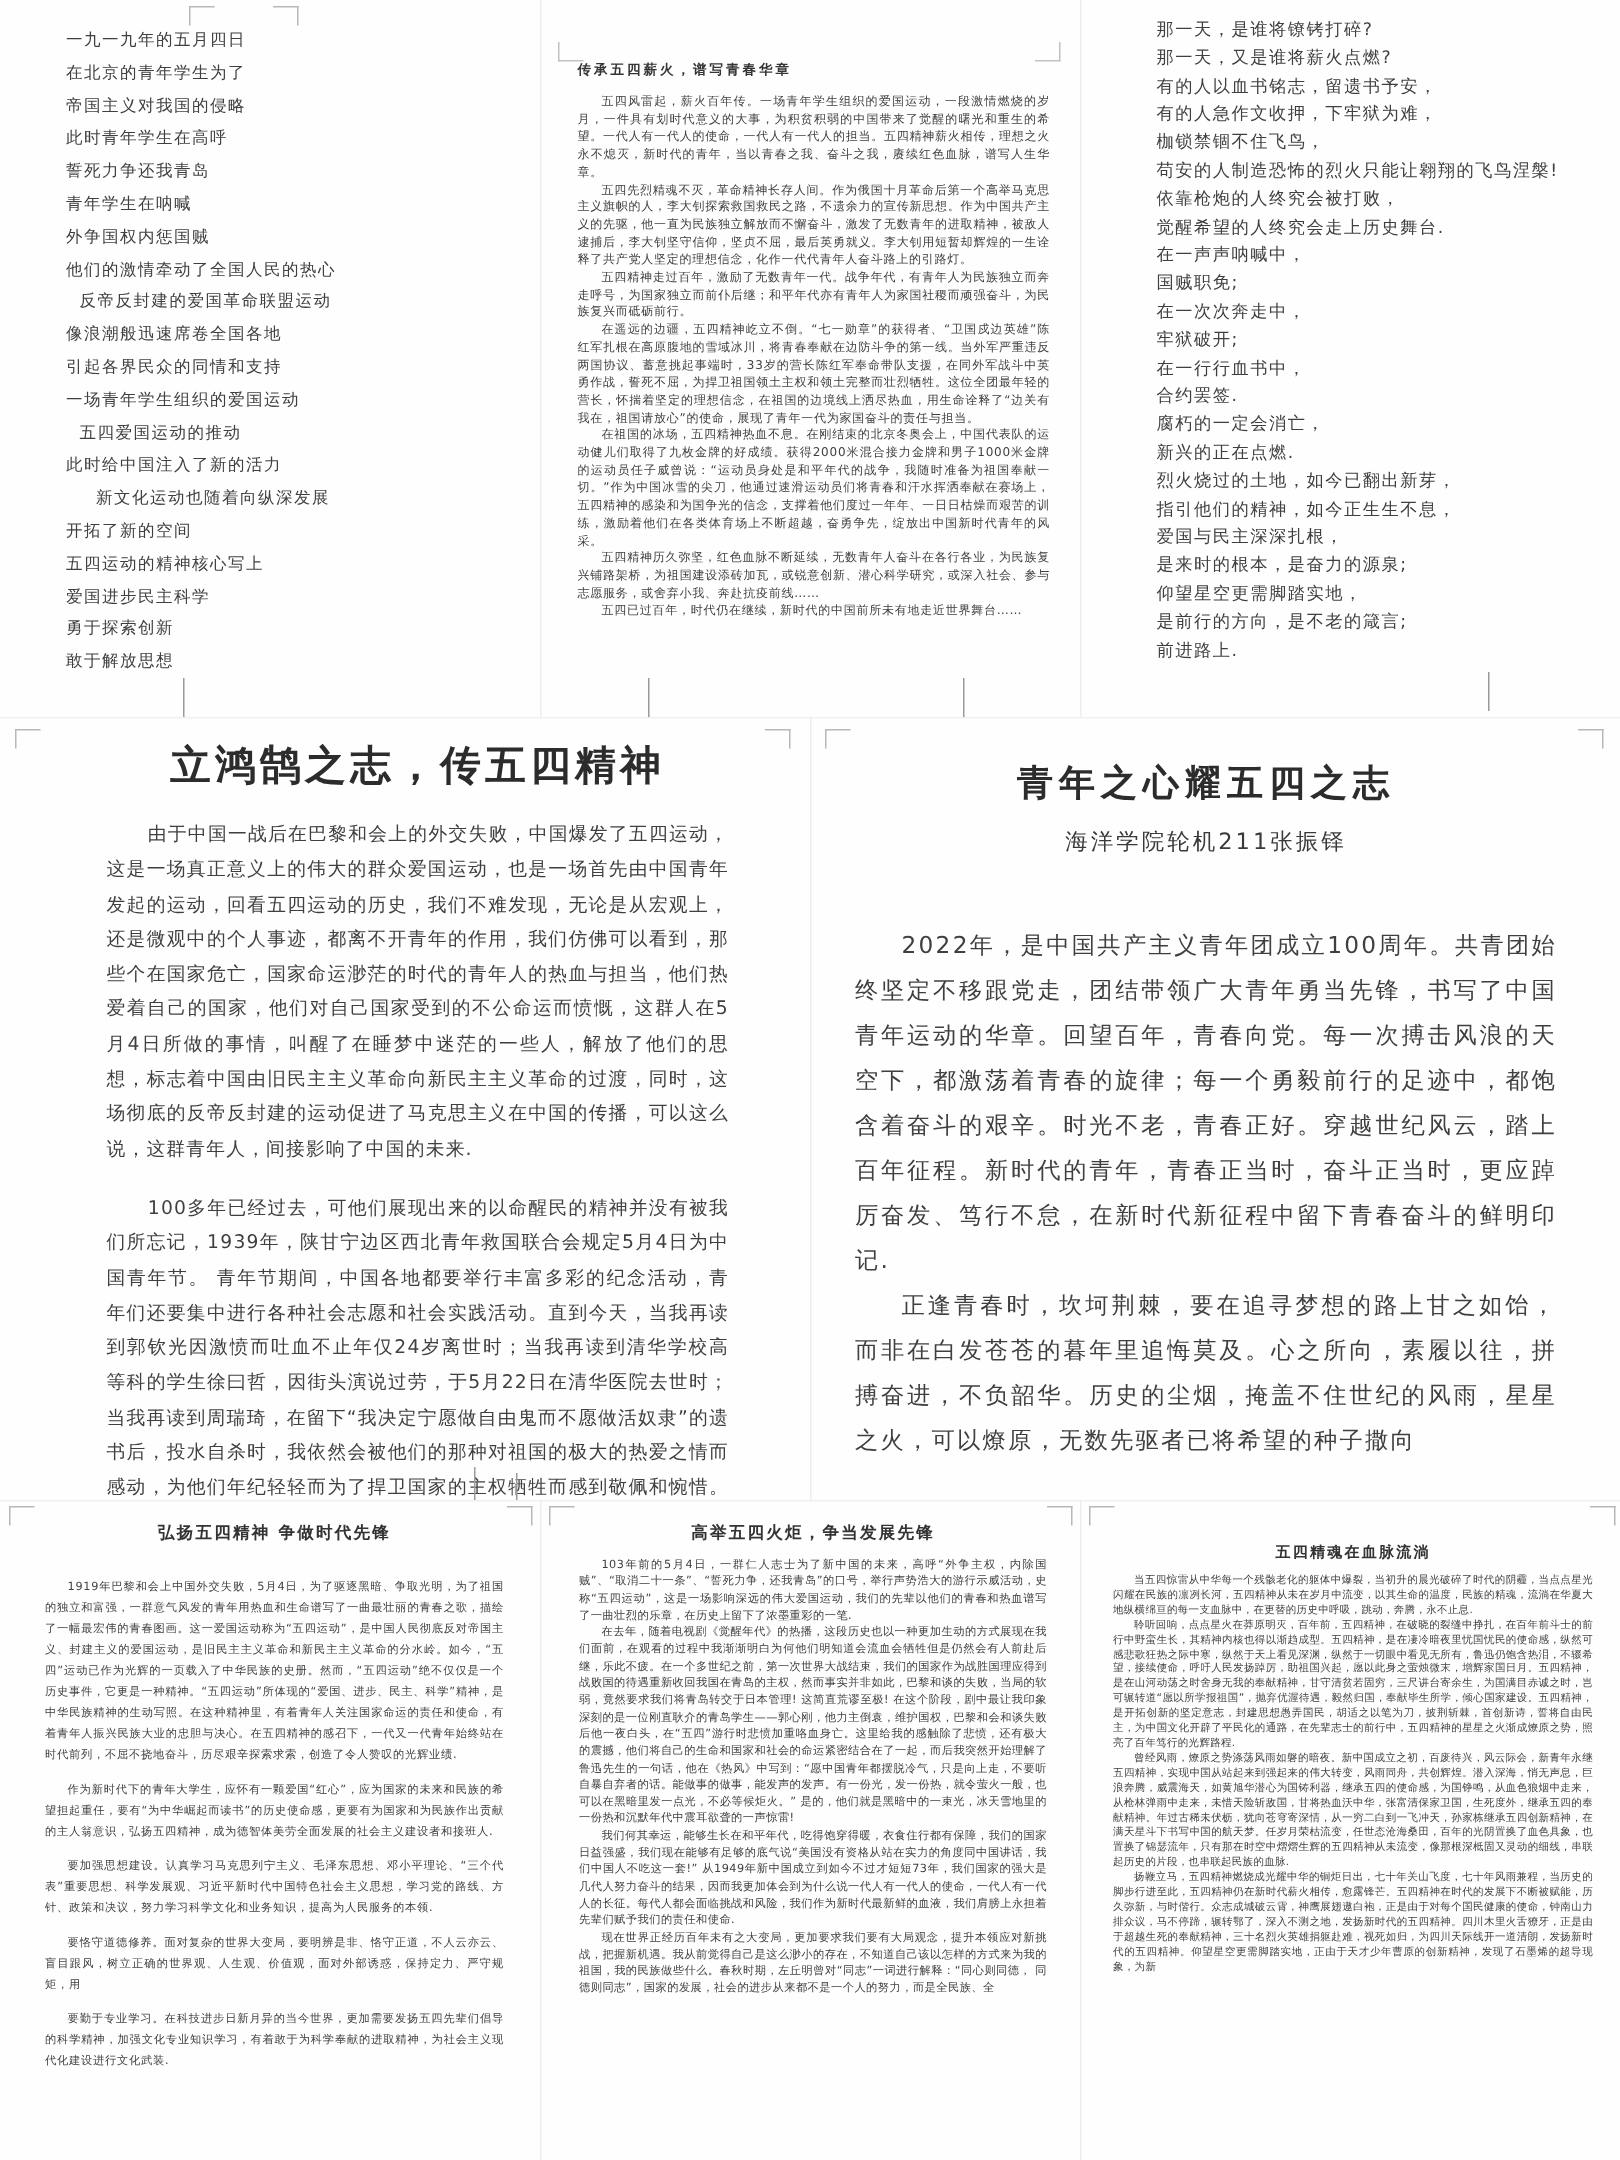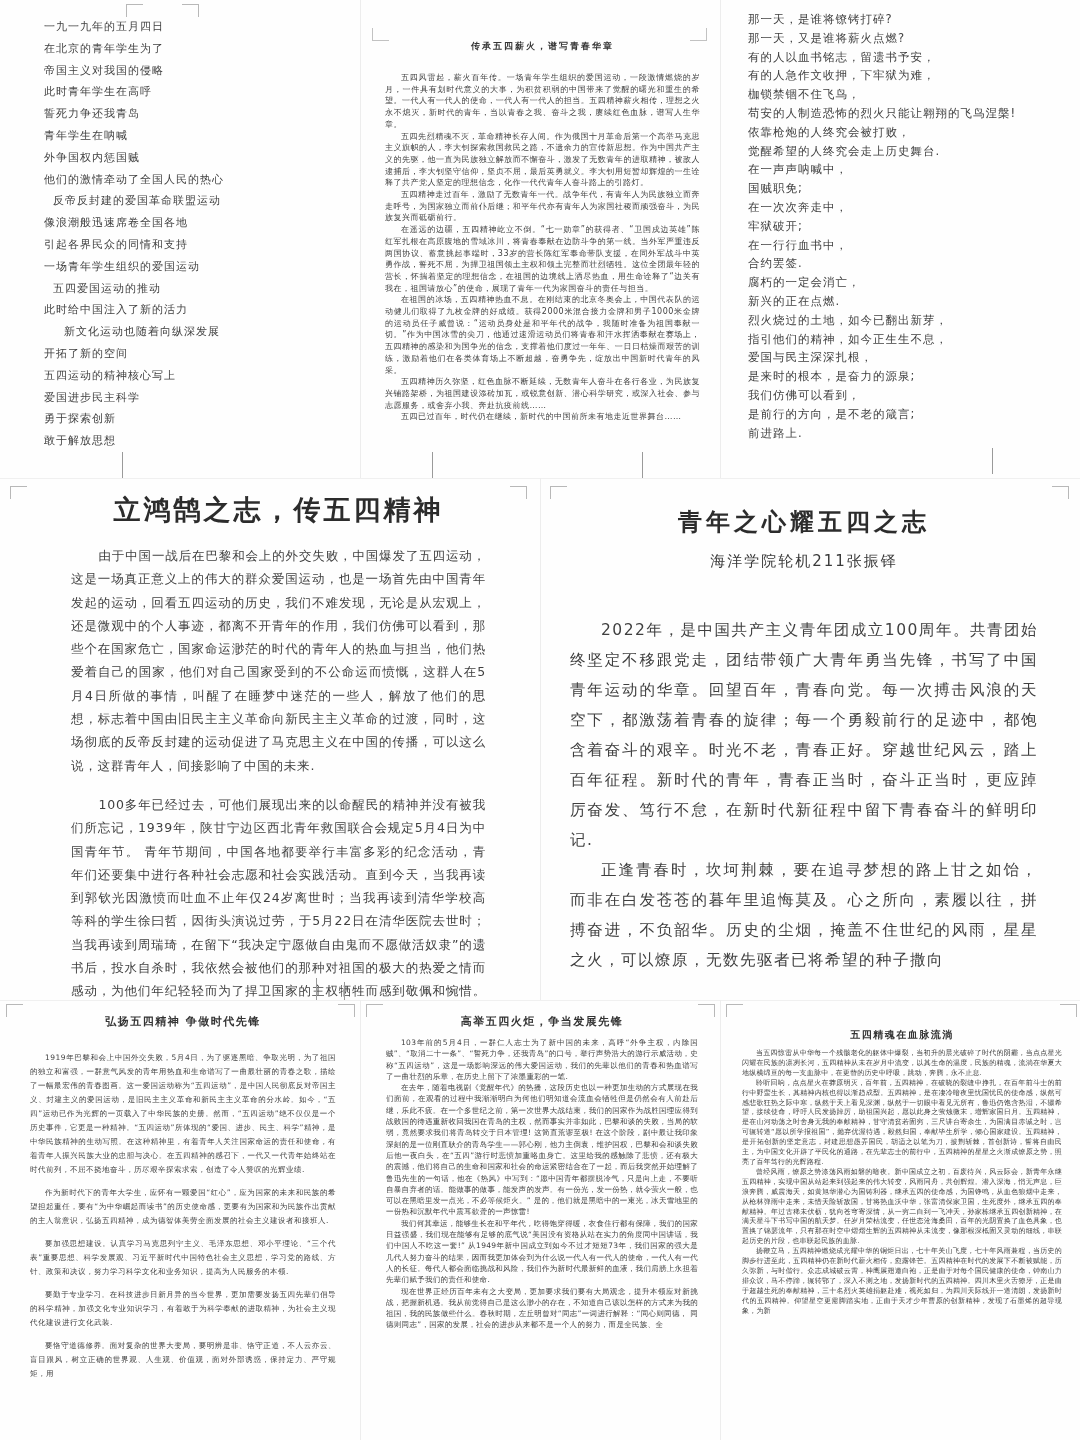--- a/index.html
+++ b/index.html
@@ -23,25 +23,25 @@
 
   .poem .pline{white-space:nowrap;}
 
   
   .p1 .poem{padding:16px 0 0 44px;font-size:11px;line-height:21.8px;letter-spacing:1px;}
   .p1 .pline:nth-child(9),.p1 .pline:nth-child(13){padding-left:9px;}
   .p1 .pline:nth-child(15){padding-left:20px;}
 
   
   .p2 .inner{padding:40px 20px 0 25px;}
-  .p2 .title{text-align:center;font-size:9px;font-weight:bold;letter-spacing:2px;margin-bottom:19px;color:#353535;}
+  .p2 .title{text-align:left;font-size:9px;font-weight:bold;letter-spacing:2px;margin-bottom:9px;color:#353535;}
   .p2 .para{margin:0;font-size:8px;line-height:11.7px;text-align:justify;text-indent:2em;letter-spacing:.5px;}
 
   
-  .p3 .poem{padding:10px 0 0 28px;font-size:11.5px;line-height:18.8px;letter-spacing:1px;}
+  .p3 .poem{padding:10px 0 0 28px;font-size:11.5px;line-height:18.8px;letter-spacing:1px;margin-left:23px;}
 
   
   .p4 .inner{padding:14px 38px 0 55px;}
   .p4 .title{text-align:center;font-size:27px;font-weight:bold;letter-spacing:3px;color:#2c2c2c;margin-bottom:14px;}
   .p4 .para{margin:16px;font-size:12.5px;line-height:23.3px;text-align:justify;text-indent:2.2em;letter-spacing:.8px;}
 
   
   .p5 .inner{padding:28px 42px 0 30px;}
   .p5 .title{text-align:center;font-size:24px;font-weight:bold;letter-spacing:4px;color:#2c2c2c;}
   .p5 .subtitle{text-align:center;font-size:15px;margin-top:14px;letter-spacing:2px;color:#3a3a3a;}
@@ -130,21 +130,21 @@
         <div class="pline">在一次次奔走中，</div>
         <div class="pline">牢狱破开;</div>
         <div class="pline">在一行行血书中，</div>
         <div class="pline">合约罢签.</div>
         <div class="pline">腐朽的一定会消亡，</div>
         <div class="pline">新兴的正在点燃.</div>
         <div class="pline">烈火烧过的土地，如今已翻出新芽，</div>
         <div class="pline">指引他们的精神，如今正生生不息，</div>
         <div class="pline">爱国与民主深深扎根，</div>
         <div class="pline">是来时的根本，是奋力的源泉;</div>
-        <div class="pline">我们仿佛可以看到，</div>
+        <div class="pline">仰望星空更需脚踏实地，</div>
         <div class="pline">是前行的方向，是不老的箴言;</div>
         <div class="pline">前进路上.</div>
       </div>
     <span class="tick-v" style="left:272px;top:448px;"></span>
   </div>
 
   <div class="page p4" style="left:0;top:478px;width:540px;height:522px;">
     <span class="cm tl" style="left:10px;top:8px;"></span>
     <span class="cm tr" style="left:510px;top:8px;"></span>
     <div class="inner">
@@ -173,22 +173,22 @@
 
   <div class="page p6" style="left:0;top:1000px;width:360px;height:440px;">
     <span class="cm tl" style="left:6px;top:4px;"></span>
     <span class="cm tr" style="left:338px;top:4px;"></span>
     <div class="inner">
       <div class="title">弘扬五四精神 争做时代先锋</div>
       <div class="body">
           <p class="para">1919年巴黎和会上中国外交失败，5月4日，为了驱逐黑暗、争取光明，为了祖国的独立和富强，一群意气风发的青年用热血和生命谱写了一曲最壮丽的青春之歌，描绘了一幅最宏伟的青春图画。这一爱国运动称为“五四运动”，是中国人民彻底反对帝国主义、封建主义的爱国运动，是旧民主主义革命和新民主主义革命的分水岭。如今，“五四”运动已作为光辉的一页载入了中华民族的史册。然而，“五四运动”绝不仅仅是一个历史事件，它更是一种精神。“五四运动”所体现的“爱国、进步、民主、科学”精神，是中华民族精神的生动写照。在这种精神里，有着青年人关注国家命运的责任和使命，有着青年人振兴民族大业的忠胆与决心。在五四精神的感召下，一代又一代青年始终站在时代前列，不屈不挠地奋斗，历尽艰辛探索求索，创造了令人赞叹的光辉业绩.</p>
           <p class="para">作为新时代下的青年大学生，应怀有一颗爱国“红心”，应为国家的未来和民族的希望担起重任，要有“为中华崛起而读书”的历史使命感，更要有为国家和为民族作出贡献的主人翁意识，弘扬五四精神，成为德智体美劳全面发展的社会主义建设者和接班人.</p>
           <p class="para">要加强思想建设。认真学习马克思列宁主义、毛泽东思想、邓小平理论、“三个代表”重要思想、科学发展观、习近平新时代中国特色社会主义思想，学习党的路线、方针、政策和决议，努力学习科学文化和业务知识，提高为人民服务的本领.</p>
+          <p class="para">要恪守道德修养。面对复杂的世界大变局，要明辨是非、恪守正道，不人云亦云、盲目跟风，树立正确的世界观、人生观、价值观，面对外部诱惑，保持定力、严守规矩，用</p>
           <p class="para">要勤于专业学习。在科技进步日新月异的当今世界，更加需要发扬五四先辈们倡导的科学精神，加强文化专业知识学习，有着敢于为科学奉献的进取精神，为社会主义现代化建设进行文化武装.</p>
-          <p class="para">要恪守道德修养。面对复杂的世界大变局，要明辨是非、恪守正道，不人云亦云、盲目跟风，树立正确的世界观、人生观、价值观，面对外部诱惑，保持定力、严守规矩，用</p>
         </div>
     </div>
   </div>
 
   <div class="page p7" style="left:360px;top:1000px;width:360px;height:440px;">
     <span class="cm tl" style="left:6px;top:4px;"></span>
     <span class="cm tr" style="left:338px;top:4px;"></span>
     <div class="inner">
       <div class="title">高举五四火炬，争当发展先锋</div>
       <div class="body">

